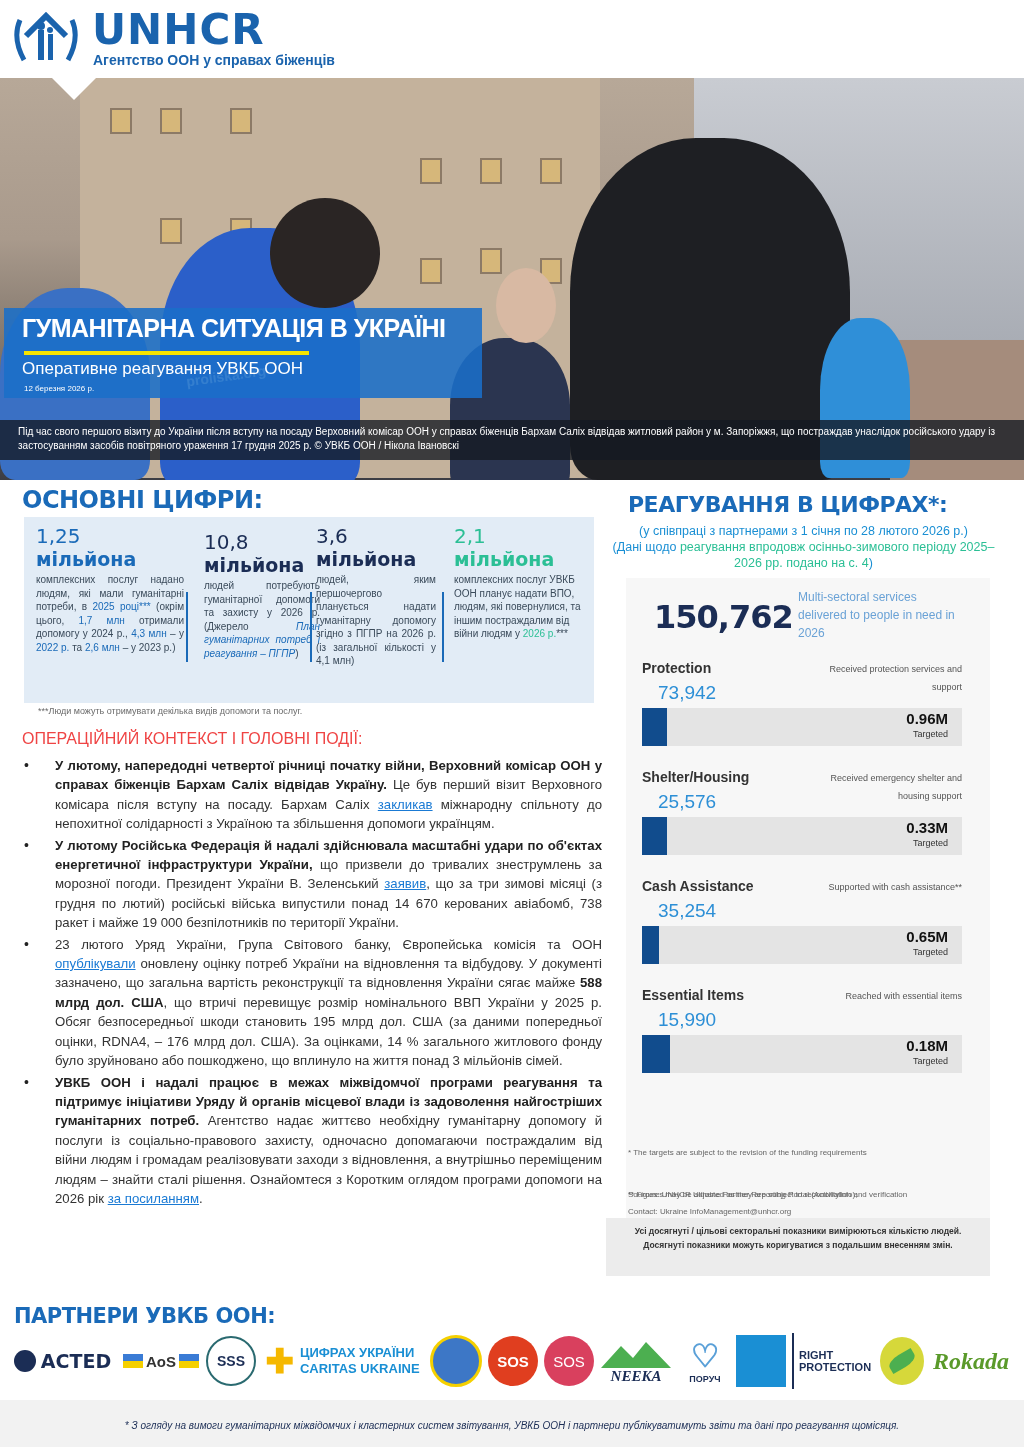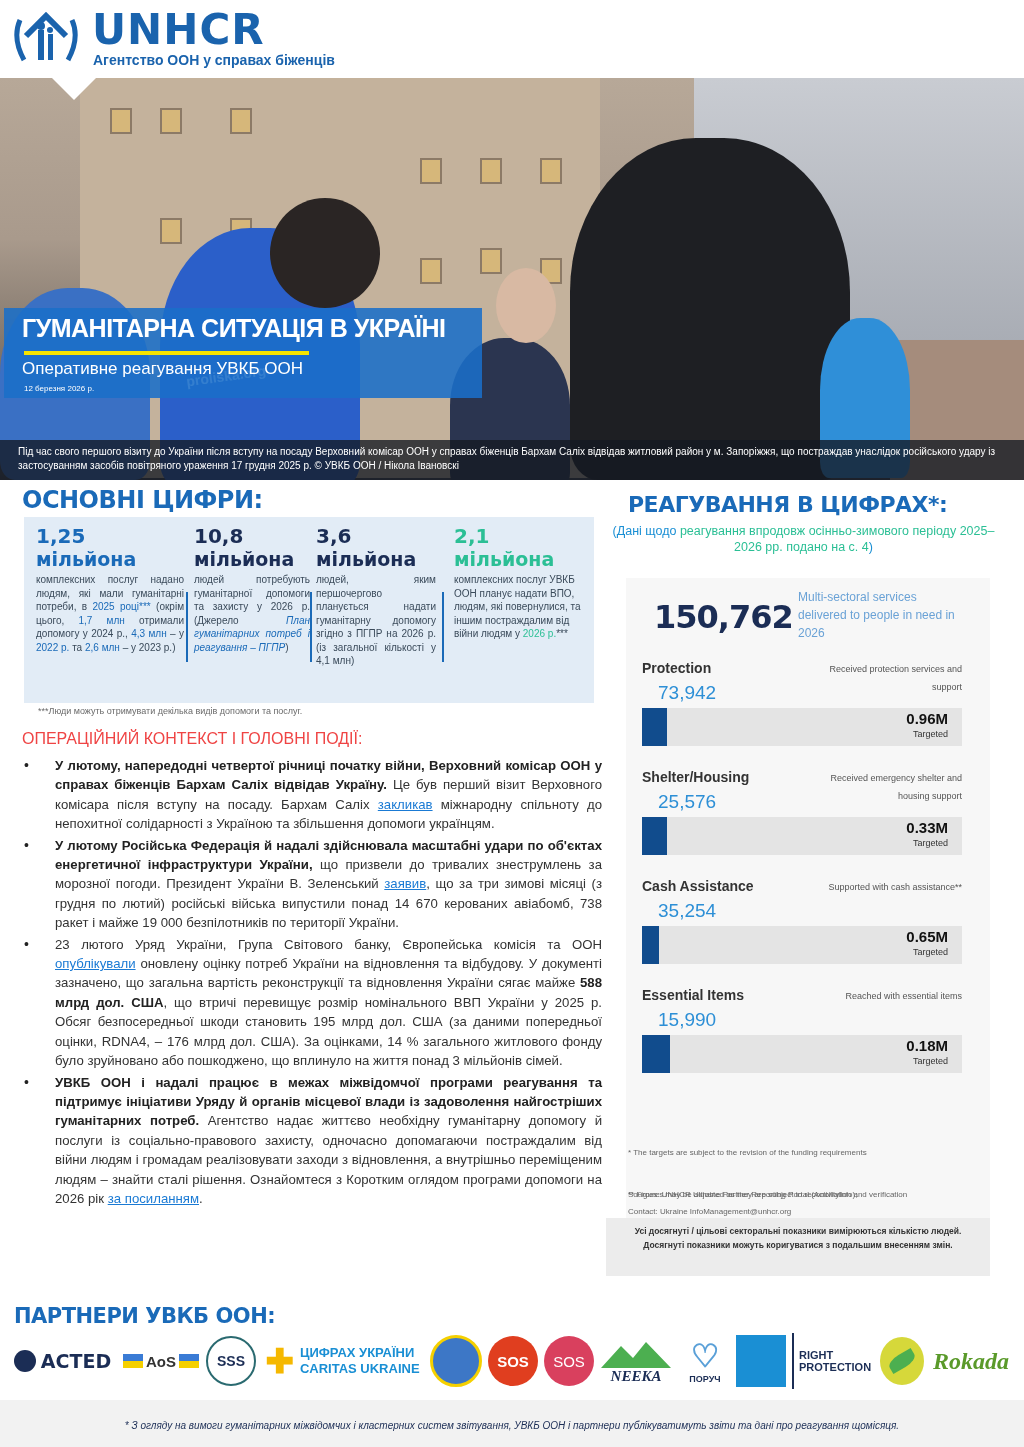--- a/index.html
+++ b/index.html
@@ -14,27 +14,27 @@
     background: linear-gradient(180deg, #b7a898 0%, #a99a8c 40%, #7d7268 70%, #3c3d44 100%); }
   .sky { position: absolute; right: 0; top: 0; width: 330px; height: 280px; background: linear-gradient(180deg,#c9ccd2,#a7abb3); }
   .bldg { position: absolute; background: #c8b6a0; }
   .win { position: absolute; width: 22px; height: 26px; background: #d6b77a; border: 2px solid #8c7a66; }
   .person { position: absolute; border-radius: 45% 45% 10% 10%; }
   .title-box { position: absolute; left: 4px; top: 230px; width: 478px; height: 90px; background: rgba(26, 110, 200, 0.88); z-index: 2; }
   .title-main { position: absolute; left: 18px; top: 6px; color: #fff; font-size: 25px; font-weight: bold; letter-spacing: -0.5px; white-space: nowrap; }
   .title-line { position: absolute; left: 20px; top: 43px; width: 285px; height: 4px; background: #f5e400; }
   .title-sub { position: absolute; left: 18px; top: 51px; color: #fff; font-size: 17px; }
   .title-date { position: absolute; left: 20px; top: 76px; color: #fff; font-size: 8px; }
-  .caption { position: absolute; left: 0; top: 440px; width: 1024px; height: 40px; background: rgba(20,25,35,0.78); color: #fff; font-size: 10px; line-height: 14px; padding: 5px 18px; z-index: 2; }
+  .caption { position: absolute; left: 0; top: 420px; width: 1024px; height: 40px; background: rgba(20,25,35,0.78); color: #fff; font-size: 10px; line-height: 14px; padding: 5px 18px; z-index: 2; }
 
   .left { position: absolute; left: 22px; top: 486px; width: 585px; }
   .sec-title { color: #1a6ab8; font-weight: bold; font-size: 24px; font-family: "DejaVu Sans", sans-serif; letter-spacing: -0.5px; }
   .kf-box { position: absolute; left: 2px; top: 31px; width: 570px; height: 186px; background: #e2ecf6; }
   .kf { position: absolute; top: 8px; }
-  .kf-num { font-weight: bold; font-size: 20px; font-family: "DejaVu Sans", sans-serif; line-height: 22px; }
+  .kf-num { font-weight: normal; font-size: 20px; font-family: "DejaVu Sans", sans-serif; line-height: 22px; }
   .kf-unit { font-weight: bold; font-size: 19px; font-family: "DejaVu Sans", sans-serif; line-height: 24px; }
   .kf-text { font-size: 10px; line-height: 13.5px; color: #3a4a5a; margin-top: 2px; text-align: justify; }
   .kf-text .hl { color: #1a6ab8; }
   .kf-text .hlg { color: #2bbf95; }
   .kf-text i { color: #1a6ab8; }
   .kf-div { position: absolute; top: 75px; width: 2px; height: 70px; background: #1a6ab8; }
   .kf-note { position: absolute; left: 16px; top: 220px; font-size: 9px; color: #6a6a6a; }
   .ctx-title { position: absolute; left: 0; top: 244px; color: #ef4444; font-size: 16px; }
   .bullets { position: absolute; left: 0; top: 270px; width: 580px; }
   .bullet { position: relative; padding-left: 33px; font-size: 13.2px; line-height: 19.4px; color: #333; text-align: justify; margin-bottom: 2px; }
@@ -120,21 +120,21 @@
 
 <div class="left">
   <div class="sec-title">ОСНОВНІ ЦИФРИ:</div>
   <div class="kf-box">
     <div class="kf" style="left:12px;width:148px;">
       <div class="kf-num" style="color:#1a6ab8">1,25</div>
       <div class="kf-unit" style="color:#1a6ab8">мільйона</div>
       <div class="kf-text"><span>комплексних послуг надано людям, які мали гуманітарні потреби, в </span><span class="hl">2025 році***</span><span> (окрім цього, </span><span class="hl">1,7 млн</span><span> отримали допомогу у 2024 р., </span><span class="hl">4,3 млн</span><span> – у </span><span class="hl">2022 р.</span><span> та </span><span class="hl">2,6 млн</span><span> – у 2023 р.)</span></div>
     </div>
     <div class="kf-div" style="left:162px;"></div>
-    <div class="kf" style="left:170px;width:116px;">
+    <div class="kf" style="left:180px;width:116px;margin-top:6px;">
       <div class="kf-num" style="color:#1b2d55">10,8</div>
       <div class="kf-unit" style="color:#1b2d55">мільйона</div>
       <div class="kf-text"><span>людей потребують гуманітарної допомоги та захисту у 2026 р. (Джерело </span><i>План гуманітарних потреб і реагування – ПГПР</i><span>)</span></div>
     </div>
     <div class="kf-div" style="left:286px;"></div>
     <div class="kf" style="left:292px;width:120px;">
       <div class="kf-num" style="color:#1b2d55">3,6</div>
       <div class="kf-unit" style="color:#1b2d55">мільйона</div>
       <div class="kf-text">людей, яким першочергово планується надати гуманітарну допомогу згідно з ПГПР на 2026 р. (із загальної кількості у 4,1 млн)</div>
     </div>
@@ -152,20 +152,21 @@
     <div class="bullet"><b>У лютому, напередодні четвертої річниці початку війни, Верховний комісар ООН у справах біженців Бархам Саліх відвідав Україну.</b><span> Це був перший візит Верховного комісара після вступу на посаду. Бархам Саліх </span><a>закликав</a><span> міжнародну спільноту до непохитної солідарності з Україною та збільшення допомоги українцям.</span></div>
     <div class="bullet"><b>У лютому Російська Федерація й надалі здійснювала масштабні удари по об'єктах енергетичної інфраструктури України,</b><span> що призвели до тривалих знеструмлень за морозної погоди. Президент України В. Зеленський </span><a>заявив</a><span>, що за три зимові місяці (з грудня по лютий) російські війська випустили понад 14 670 керованих авіабомб, 738 ракет і майже 19 000 безпілотників по території України.</span></div>
     <div class="bullet"><span>23 лютого Уряд України, Група Світового банку, Європейська комісія та ООН </span><a>опублікували</a><span> оновлену оцінку потреб України на відновлення та відбудову. У документі зазначено, що загальна вартість реконструкції та відновлення України сягає майже </span><b>588 млрд дол. США</b><span>, що втричі перевищує розмір номінального ВВП України у 2025 р. Обсяг безпосередньої шкоди становить 195 млрд дол. США (за даними попередньої оцінки, RDNA4, – 176 млрд дол. США). За оцінками, 14 % загального житлового фонду було зруйновано або пошкоджено, що вплинуло на життя понад 3 мільйонів сімей.</span></div>
     <div class="bullet"><b>УВКБ ООН і надалі працює в межах міжвідомчої програми реагування та підтримує ініціативи Уряду й органів місцевої влади із задоволення найгостріших гуманітарних потреб.</b><span> Агентство надає життєво необхідну гуманітарну допомогу й послуги із соціально-правового захисту, одночасно допомагаючи постраждалим від війни людям і громадам реалізовувати заходи з відновлення, а внутрішньо переміщеним людям – знайти сталі рішення. Ознайомтеся з Коротким оглядом програми допомоги на 2026 рік </span><a>за посиланням</a><span>.</span></div>
   </div>
 </div>
 
 <div class="right">
   <div class="r-title">РЕАГУВАННЯ В ЦИФРАХ*:</div>
   <div class="r-sub">
+    <div>(у співпраці з партнерами з 1 січня по 28 лютого 2026 р.)</div>
     <div><span>(Дані щодо </span><span class="g">реагування впродовж осінньо-зимового періоду 2025–2026 рр. подано на с. 4</span><span>)</span></div>
   </div>
   <div class="dash">
     <div class="big-num">150,762</div>
     <div class="big-desc">Multi-sectoral services delivered to people in need in 2026</div>
 
     <div class="sector" style="top:82px">
       <div class="s-name">Protection</div>
       <div class="s-val">73,942</div>
       <div class="s-desc">Received protection services and support</div>

